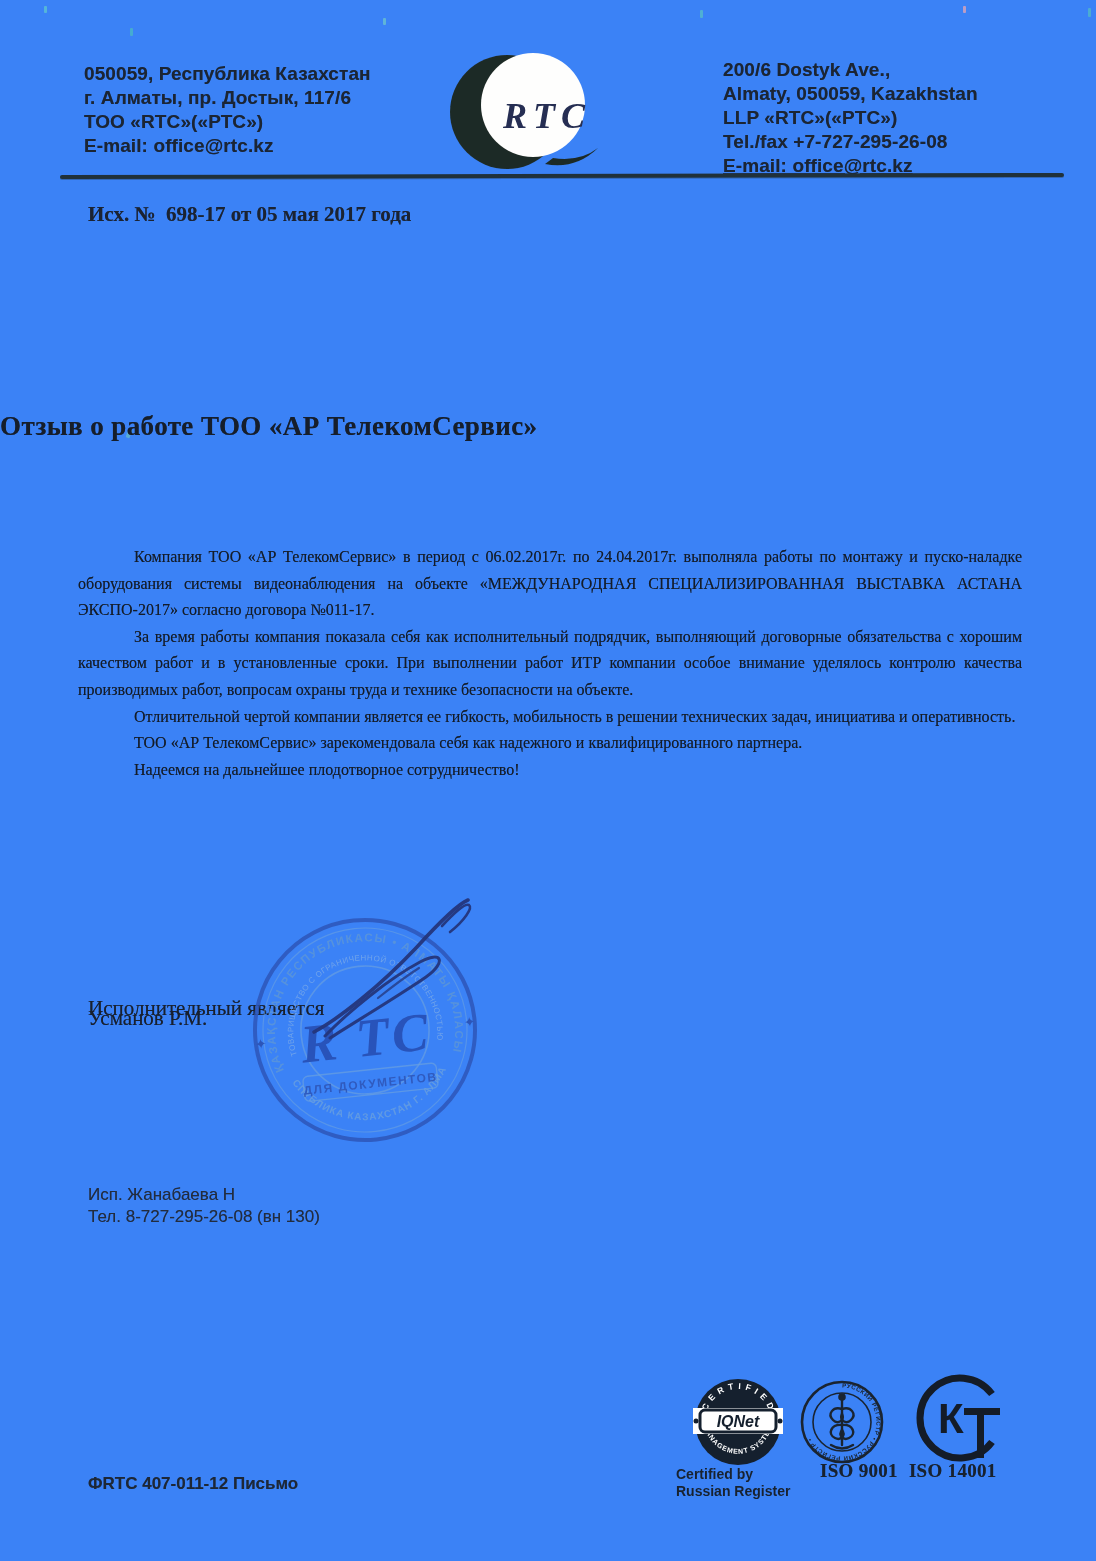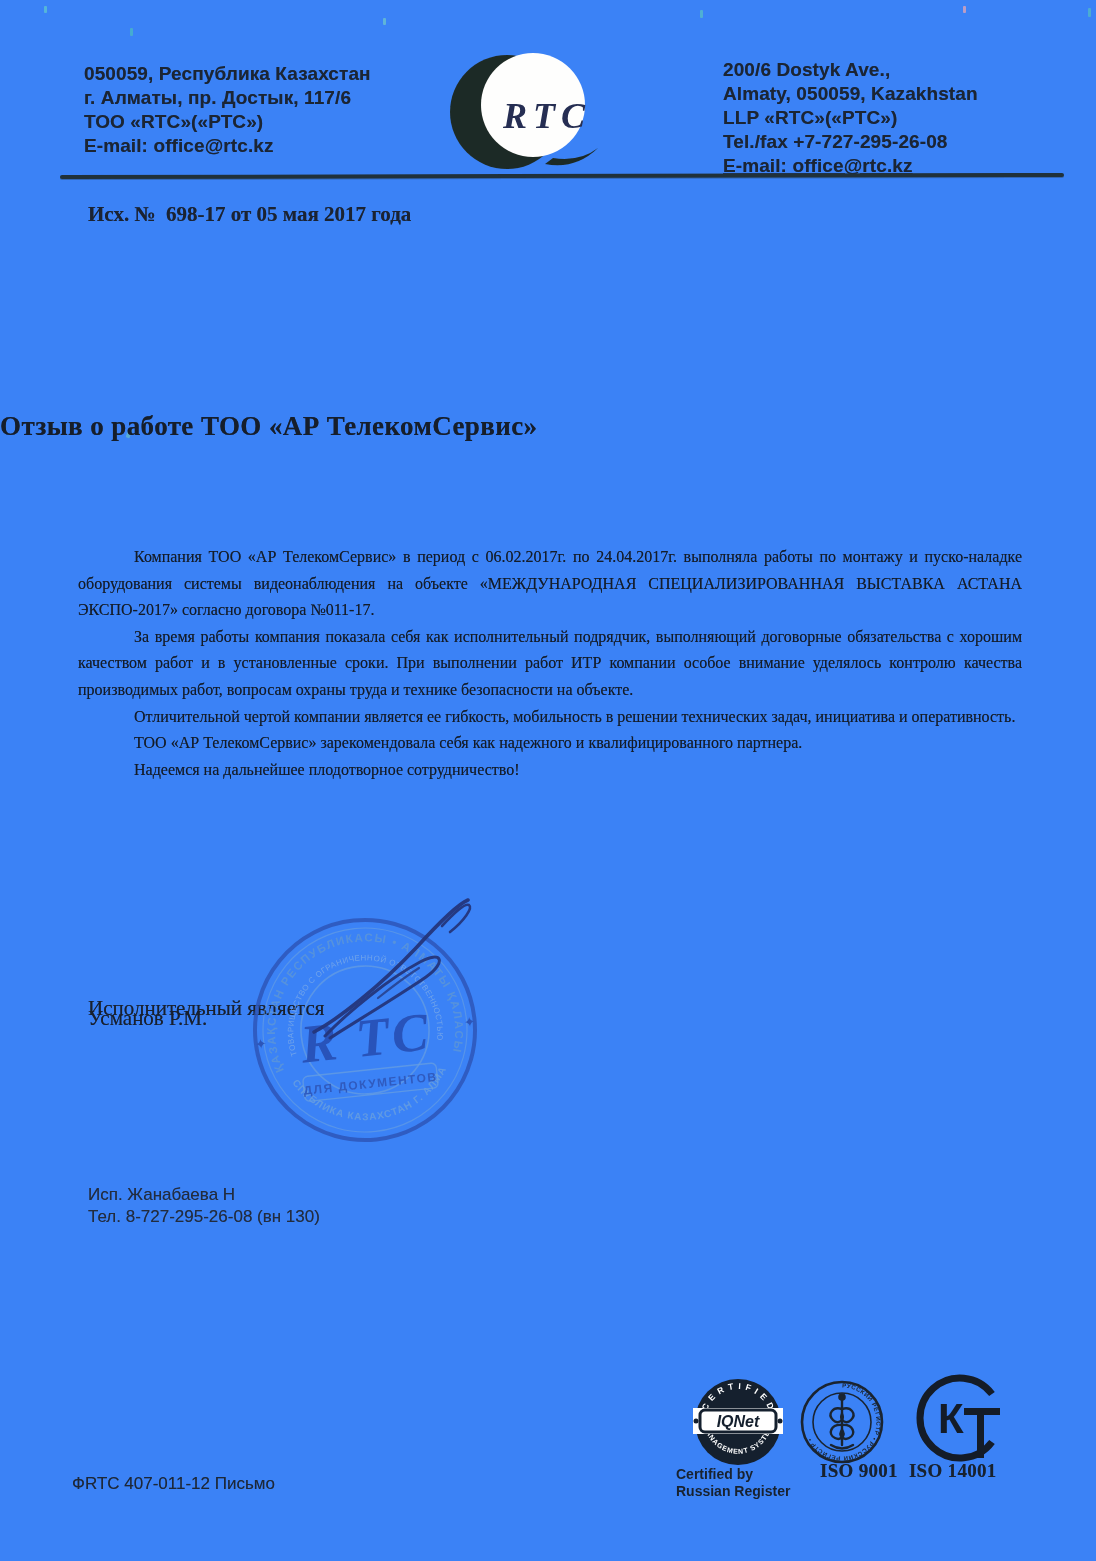--- a/index.html
+++ b/index.html
@@ -66,23 +66,23 @@
     position:absolute;left:676px;top:1466px;width:126px;text-align:left;
     font-family:"Liberation Sans","DejaVu Sans",sans-serif;
     font-size:14px;line-height:17px;font-weight:bold;color:#18222f;
   }
   .iso-labels{
     position:absolute;left:820px;top:1460px;display:flex;gap:11px;
     font-size:19px;font-weight:bold;color:#18222f;letter-spacing:.3px;
     text-shadow:0 0 .4px rgba(24,34,47,.55);
   }
   .doc-code{
-    position:absolute;left:72px;top:1474px;
+    position:absolute;left:88px;top:1474px;
     font-family:"Liberation Sans","DejaVu Sans",sans-serif;
-    font-size:17px;font-weight:normal;color:#1d2736;
+    font-size:17px;font-weight:bold;color:#1d2736;
     text-shadow:0 0 .4px rgba(29,39,54,.5);
   }
   
   .artifact{position:absolute;border-radius:1px;opacity:.75;}
 </style>
 </head>
 <body>
 
 <div class="page">
 

